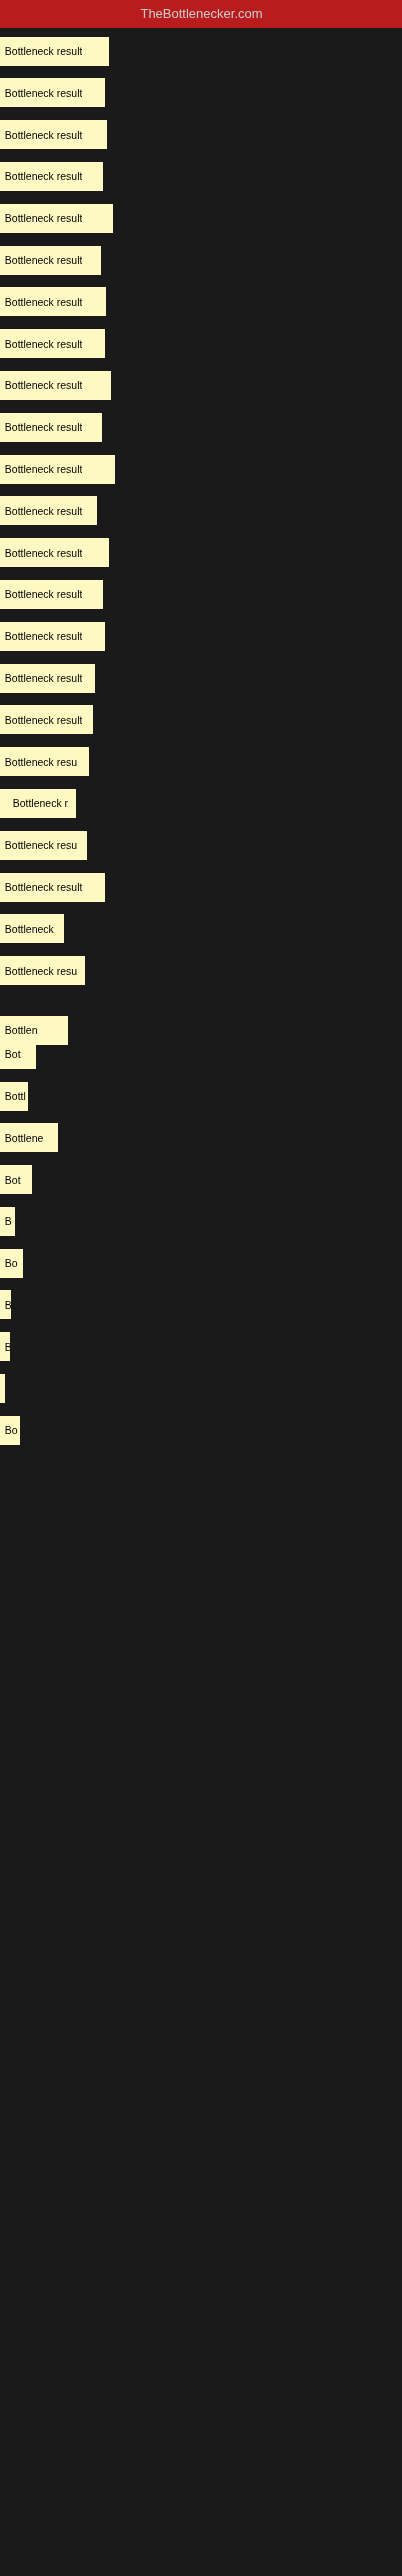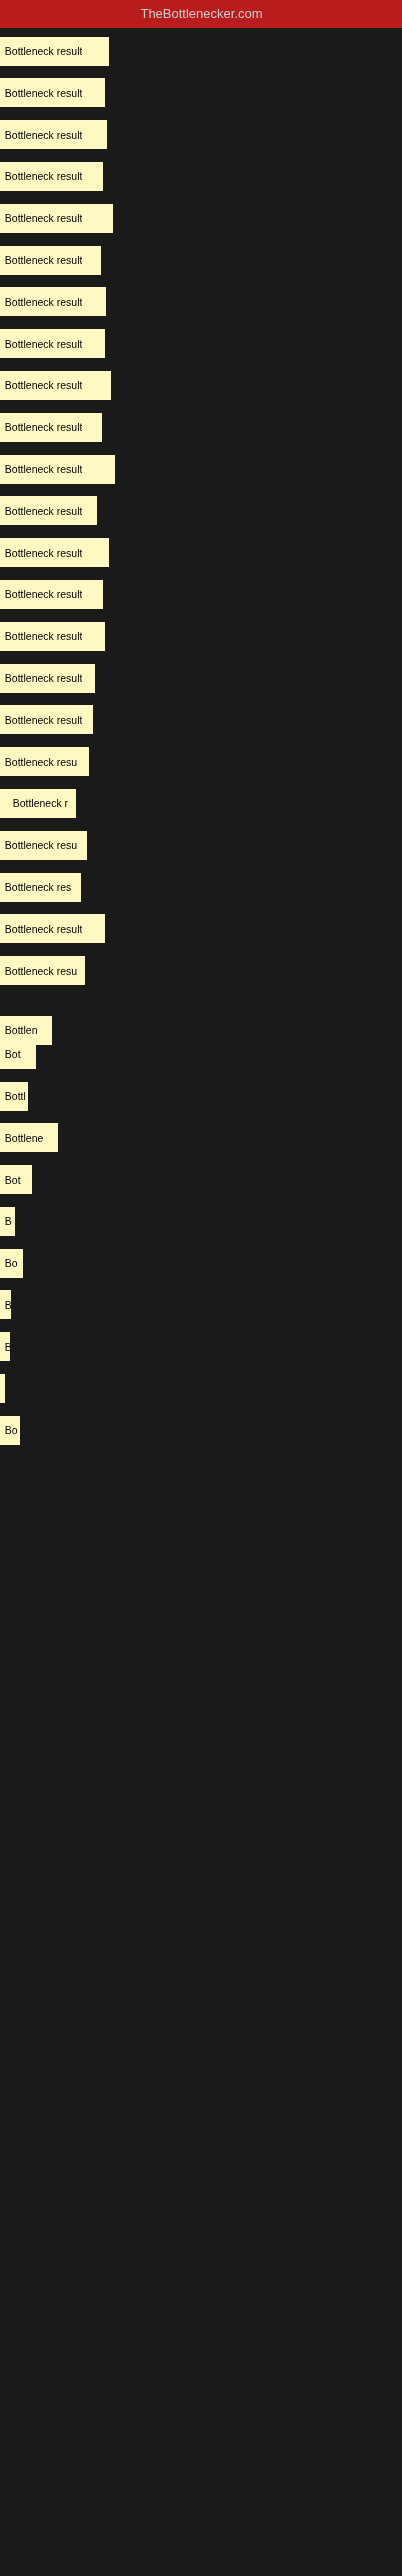--- a/index.html
+++ b/index.html
@@ -147,36 +147,36 @@
       <div class="bar" style="width: 76px; justify-content: center;">
         <span class="bar-label">Bottleneck r</span>
       </div>
     </div>
     <div class="bar-container">
       <div class="bar" style="width: 87px;">
         <span class="bar-label">Bottleneck resu</span>
       </div>
     </div>
     <div class="bar-container">
-      <div class="bar" style="width: 81px;">
-        <span class="bar-label">Bottleneck res</span>
-      </div>
-    </div>
-    <div class="bar-container">
-      <div class="bar" style="width: 105px;">
-        <span class="bar-label">Bottleneck result</span>
+      <div class="bar" style="width: 105px;">
+        <span class="bar-label">Bottleneck result</span>
+      </div>
+    </div>
+    <div class="bar-container">
+      <div class="bar" style="width: 64px;">
+        <span class="bar-label">Bottleneck</span>
       </div>
     </div>
     <div class="bar-container">
       <div class="bar" style="width: 85px;">
         <span class="bar-label">Bottleneck resu</span>
       </div>
     </div>
     <div class="bar-container">
-      <div class="bar" style="width: 52px; margin-top: 36px;">
+      <div class="bar" style="width: 68px; margin-top: 36px;">
         <span class="bar-label">Bottlen</span>
       </div>
     </div>
     <div class="bar-container">
       <div class="bar" style="width: 36px;">
         <span class="bar-label">Bot</span>
       </div>
     </div>
     <div class="bar-container">
       <div class="bar" style="width: 28px;">

